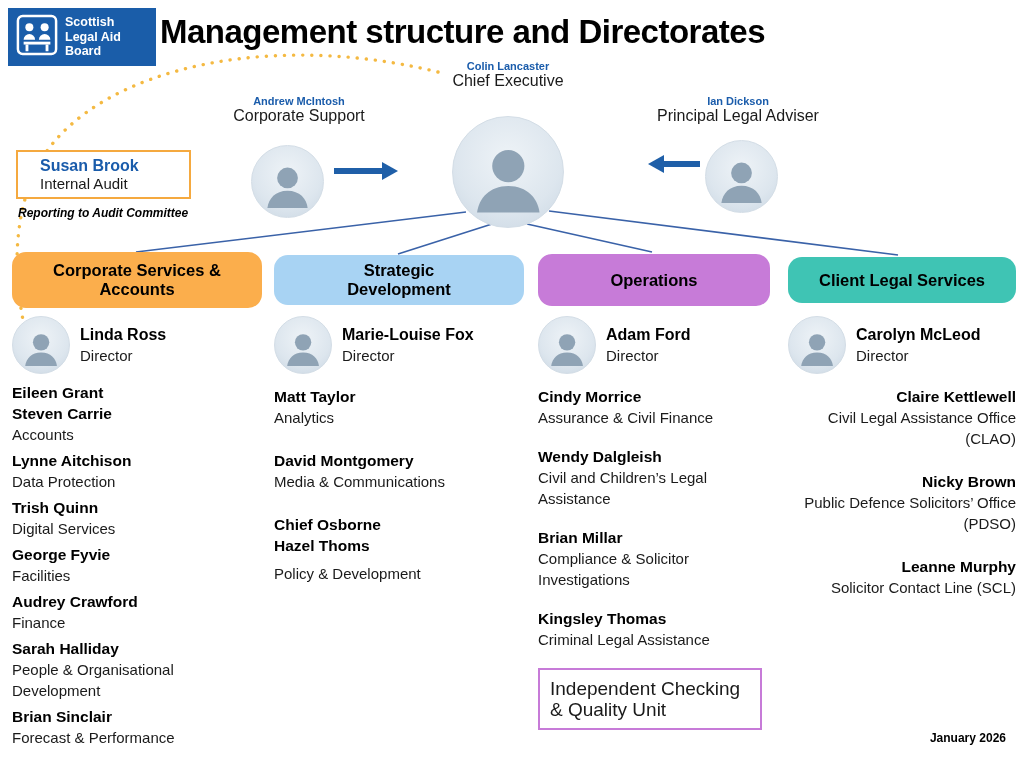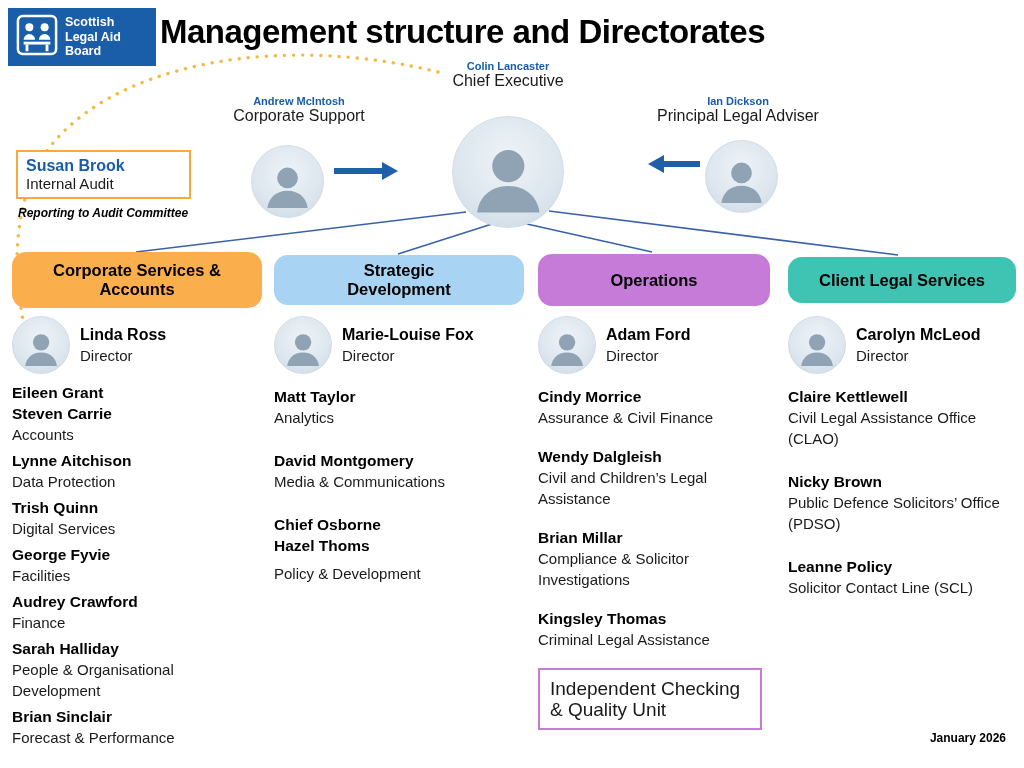--- a/index.html
+++ b/index.html
@@ -25,21 +25,21 @@
   .support-label { left:192px; top:95px;  width:214px; }
   .adviser-label { left:628px; top:95px;  width:220px; }
 
   .avatar { border-radius:50%; background:radial-gradient(circle at 50% 38%, #eef3f7 0%, #dde6ee 60%, #c9d6e2 100%); border:1px solid #d3dde6; overflow:hidden; display:flex; align-items:flex-end; justify-content:center; }
   .avatar svg { width:86%; height:86%; display:block; }
   .chief-photo   { position:absolute; left:452px; top:116px; width:112px; height:112px; }
   .support-photo { position:absolute; left:251px; top:145px; width:73px;  height:73px; }
   .adviser-photo { position:absolute; left:705px; top:140px; width:73px;  height:73px; }
 
   
-  .audit-box { position:absolute; left:16px; top:150px; width:175px; border:2.5px solid #F5A93F; background:#fff; padding:5px 8px; }
+  .audit-box { position:absolute; left:16px; top:150px; width:175px; border:2.5px solid #F5A93F; background:#fff; padding:5px 22px; }
   .audit-box .p-name-blue { font-size:16px; font-weight:bold; color:#1A5CAB; }
   .audit-box .p-role-top  { font-size:15px; color:#1a1a1a; }
   .audit-note { position:absolute; left:18px; top:206px; font-size:12px; font-weight:bold; font-style:italic; color:#000; }
 
   
   .column { position:absolute; top:252px; }
   .col1 { left:12px;  width:250px; }
   .col2 { left:274px; width:250px; }
   .col3 { left:538px; width:232px; }
   .col4 { left:788px; width:228px; }
@@ -56,21 +56,21 @@
   .director-row { display:flex; align-items:center; gap:10px; height:62px; }
   .director-row .avatar { width:58px; height:58px; flex:0 0 auto; }
   .director-row .p-name { font-size:16px; font-weight:bold; }
   .director-row .p-role { font-size:15px; }
 
   .team-list { margin-top:6px; }
   .col2 .team-list, .col3 .team-list, .col4 .team-list { margin-top:10px; }
   .team { margin-bottom:5px; }
   .col2 .team { margin-bottom:22px; }
   .col3 .team { margin-bottom:18px; }
-  .col4 .team { margin-bottom:22px; }
+  .col4 .team { margin-bottom:22px;text-align:right; }
   .p-name { font-size:15.5px; font-weight:bold; line-height:21px; color:#000; }
   .p-role { font-size:15px; line-height:21px; color:#1a1a1a; }
   .gap-role { margin-top:7px; }
 
   .icq-box { margin-top:16px; width:224px; border:2.5px solid #C77BD8; background:#fff; padding:8px 10px; font-size:19px; line-height:21px; color:#1a1a1a; }
 
   .date-label { position:absolute; right:18px; top:731px; font-size:12px; font-weight:bold; color:#000000; }
 </style>
 </head>
 <body>
@@ -304,21 +304,21 @@
     <div class="team-list">
       <div class="team">
         <div class="p-name">Claire Kettlewell</div>
         <div class="p-role">Civil Legal Assistance Office (CLAO)</div>
       </div>
       <div class="team">
         <div class="p-name">Nicky Brown</div>
         <div class="p-role">Public Defence Solicitors’ Office (PDSO)</div>
       </div>
       <div class="team">
-        <div class="p-name">Leanne Policy</div>
+        <div class="p-name">Leanne Murphy</div>
         <div class="p-role">Solicitor Contact Line (SCL)</div>
       </div>
     </div>
   </section>
 
   <div class="date-label">January 2026</div>
 
 </div>
 
 </body></html>

